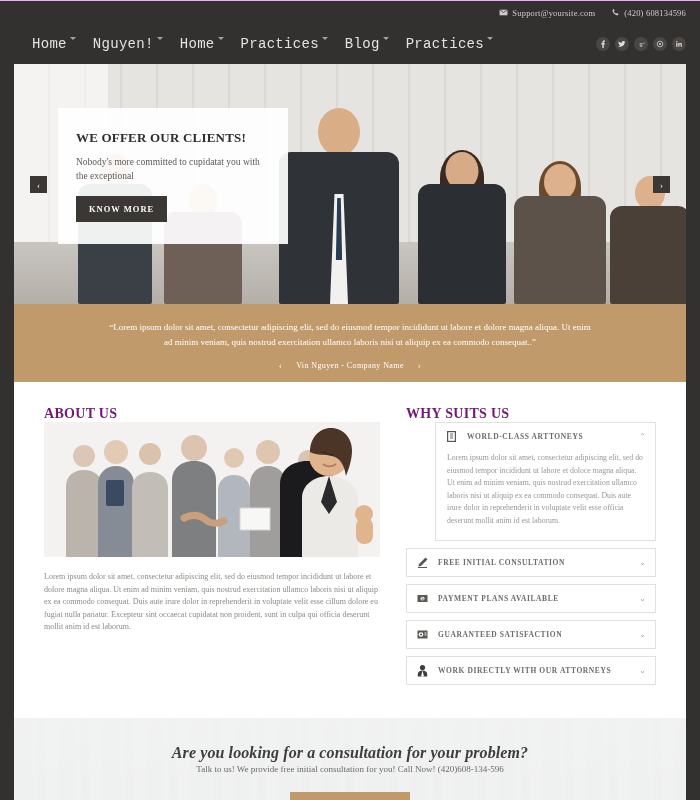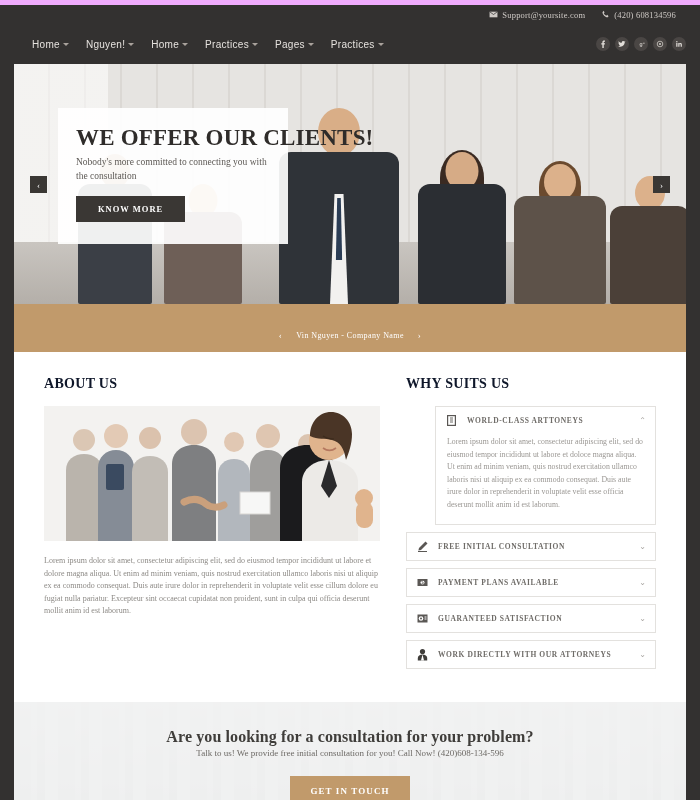--- a/index.html
+++ b/index.html
@@ -8,22 +8,22 @@
     background: #333130;
     font-family: "Liberation Serif", serif;
     overflow: hidden;
   }
   .page { width: 700px; height: 800px; background: #333130; position: relative; }
 
   
   .topbar {
     height: 24px; background: #333130;
     display: flex; align-items: center; justify-content: flex-end;
-    padding-right: 24px; gap: 16px;
-    border-top: 5px solid #f0abfc;
+    padding-right: 14px; gap: 16px;
+    border-top: 1px solid #f0abfc;
   }
   .topbar-item {
     color: #cfcac6; font-size: 8.5px; letter-spacing: .2px;
     display: flex; align-items: center; gap: 4px;
     font-family: "Liberation Serif", serif;
   }
   .topbar-item svg { width: 9px; height: 9px; fill: #cfcac6; display:block; }
 
   
   .header {
@@ -36,23 +36,23 @@
   .brand-icon svg { width: 20px; height: 24px; display: block; }
   .brand-text { display: flex; flex-direction: column; }
   .brand-name {
     color: #c9a26f; font-size: 17px; font-weight: bold;
     letter-spacing: 1.4px; line-height: 18px;
   }
   .brand-slogan { color: #9a938c; font-size: 7.5px; letter-spacing: .2px; margin-top: 1px; }
 
   .nav { display: flex; align-items: center; gap: 17px; margin-left: 18px; }
   .nav-item {
-    color: #e6e2de; font-size: 10px; letter-spacing: .3px;
-    display: flex; align-items: center; gap: 3px; cursor: pointer;
-    font-family: Liberation Sans, sans-serif;
+    color: #e6e2de; font-size: 14px; letter-spacing: .3px;
+    display: flex; align-items: flex-start; gap: 3px; cursor: pointer;
+    font-family: Liberation Mono, monospace;
   }
   .caret {
     width: 0; height: 0; border-left: 3px solid transparent;
     border-right: 3px solid transparent; border-top: 3px solid #a9a29c;
     display: inline-block; margin-top: 1px;
   }
 
   .socials { display: flex; gap: 5px; margin-left: auto; }
   .social {
     width: 14px; height: 14px; border-radius: 50%; background: #4a4644;
@@ -111,28 +111,28 @@
   .p5 .hair { position:absolute; top:-3px; left:50%; transform:translateX(-50%); width:42px; height:52px; background:#6b4a2e; border-radius:50% 50% 40% 40%; }
   .p6 { left: 596px; width: 80px; height: 128px; }
   .p6 .head { width: 30px; height: 34px; top: 0; background: #dcb18b; }
   .p6 .body { width: 80px; height: 98px; background: #4b4038; }
 
   .hero-caption {
     position: absolute; left: 44px; top: 44px; width: 230px;
     background: rgba(255,255,255,.92); padding: 20px 18px 22px 18px; z-index: 8;
   }
   .hero-title {
-    font-size: 23px; font-weight: bold; color: #2f2c2a;
+    font-size: 13px; font-weight: bold; color: #2f2c2a;
     letter-spacing: .2px; line-height: 20px; white-space: nowrap;
   }
   .hero-sub { font-size: 9.5px; color: #5d5955; line-height: 14px; margin-top: 7px; }
   .hero-btn {
     display: inline-block; margin-top: 13px; background: #3a3734; color: #fff;
     font-size: 8.5px; font-weight: bold; letter-spacing: 1px;
-    padding: 8px 22px; cursor: pointer; border: none;
+    padding: 8px 13px; cursor: pointer; border: none;
     font-family: "Liberation Serif", serif;
   }
   .hero-arrow {
     position: absolute; top: 112px; width: 17px; height: 17px; background: #3a3734;
     color: #fff; display: flex; align-items: center; justify-content: center;
     font-size: 9px; cursor: pointer; z-index: 9;
   }
   .hero-arrow.left { left: 16px; }
   .hero-arrow.right { right: 16px; }
 
@@ -145,21 +145,21 @@
     margin-top: 10px; display: flex; align-items: center; justify-content: center; gap: 14px;
     font-size: 8px; letter-spacing: .4px;
   }
   .tm-arrow { font-size: 9px; cursor: pointer; }
 
   
   .main { background: #fff; padding: 24px 30px 26px 30px; display: flex; gap: 26px; }
   .col-left { width: 336px; }
   .col-right { width: 254px; }
   .section-title {
-    font-size: 14px; font-weight: bold; color: #0f172a; letter-spacing: .3px; margin-bottom: 14px;
+    font-size: 14px; font-weight: bold; color: #701a75; letter-spacing: .3px; 
   }
   .about-img {
     width: 336px; height: 135px; position: relative; overflow: hidden;
     background: linear-gradient(180deg,#f4f3f1,#e3e1de);
   }
   .about-p {
     font-size: 8px; line-height: 12.6px; color: #8d8a86; margin-top: 14px;
   }
 
   
@@ -184,21 +184,21 @@
     background: #eceded; padding: 26px 0 30px 0; text-align: center; position: relative; overflow:hidden;
   }
   .cta-city {
     position: absolute; inset: 0; opacity: .35;
     background:
       linear-gradient(180deg, rgba(255,255,255,.9), rgba(255,255,255,.55)),
       repeating-linear-gradient(90deg, #dfe1e2 0 17px, #e9ebec 17px 23px, #d7d9da 23px 31px, #eef0f1 31px 44px);
   }
   .cta-inner { position: relative; }
   .cta-title {
-    font-size: 16px; font-weight: bold; color: #3f3d3a; letter-spacing: .1px;
+    font-size: 16px; font-style: italic; font-weight: bold; color: #3f3d3a; letter-spacing: .1px;
   }
   .cta-sub { font-size: 9px; color: #6d6a66; margin-top: 2px; }
   .cta-btn {
     display: inline-block; margin-top: 18px; background: #c19a6b; color: #fff;
     font-size: 9px; font-weight: bold; letter-spacing: 1.1px; padding: 10px 20px;
     border: none; cursor: pointer; font-family: "Liberation Serif", serif;
   }
 </style>
 </head>
 <body>
@@ -239,21 +239,21 @@
       </div>
       <div class="nav-item">
         <span>Home</span>
         <i class="caret"></i>
       </div>
       <div class="nav-item">
         <span>Practices</span>
         <i class="caret"></i>
       </div>
       <div class="nav-item">
-        <span>Pages</span>
+        <span>Blog</span>
         <i class="caret"></i>
       </div>
       <div class="nav-item">
         <span>Practices</span>
         <i class="caret"></i>
       </div>
     </div>
 
     <div class="socials">
       <span class="social">
@@ -319,29 +319,30 @@
         <div class="p p3">
           <i class="head"></i>
             <i class="body"></i>
             <i class="shirt"></i>
             <i class="tie"></i>
         </div>
       </div>
 
       <div class="hero-caption">
         <div class="hero-title">WE OFFER OUR CLIENTS!</div>
-        <div class="hero-sub">Nobody's more committed to connecting you with the consultation</div>
+        <div class="hero-sub">Nobody's more committed to cupidatat you with the exceptional</div>
         <button class="hero-btn">KNOW MORE</button>
       </div>
 
       <div class="hero-arrow left">‹</div>
       <div class="hero-arrow right">›</div>
     </div>
 
     <div class="testimonial">
+      <div class="testimonial-quote">“Lorem ipsum dolor sit amet, consectetur adipiscing elit, sed do eiusmod tempor incididunt ut labore et dolore magna aliqua. Ut enim ad minim veniam, quis nostrud exercitation ullamco laboris nisi ut aliquip ex ea commodo consequat..”</div>
       <div class="testimonial-meta">
         <span class="tm-arrow">‹</span>
         <span>Vin Nguyen  -  Company Name</span>
         <span class="tm-arrow">›</span>
       </div>
     </div>
 
     <div class="main">
       <div class="col-left">
         <div class="section-title">ABOUT US</div>

